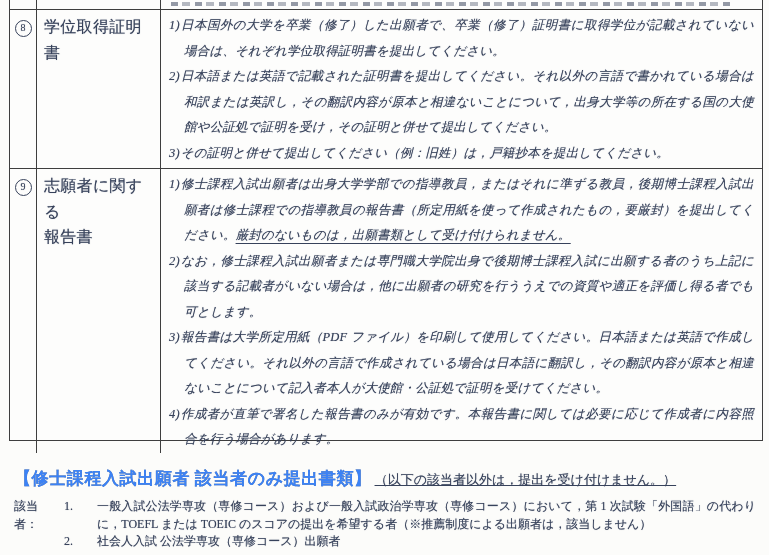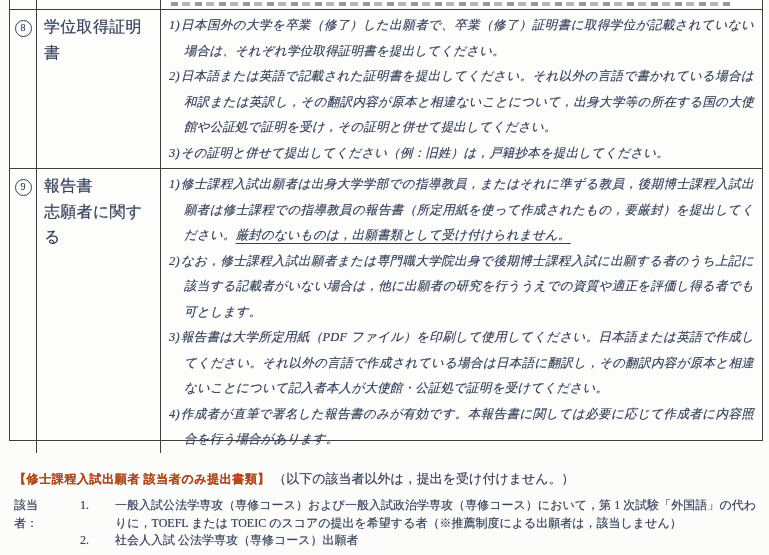--- a/index.html
+++ b/index.html
@@ -52,28 +52,28 @@
     margin:2px 0 0 10px;height:3.5px;width:560px;
     background:repeating-linear-gradient(90deg,
       rgba(62,72,95,.55) 0 7px, rgba(62,72,95,0) 7px 11px,
       rgba(62,72,95,.38) 11px 19px, rgba(62,72,95,0) 19px 24px);
   }
 
   
   .section{position:absolute;left:14px;top:469px;width:748px;}
   .sec-heading{font-size:13.5px;line-height:20px;white-space:nowrap;}
   .sec-heading .bold{
-    font-weight:bold;color:#c2410c;letter-spacing:0.6px;
-    font-size:12px;text-shadow:0 0 0.6px rgba(22,29,42,0.6);
+    font-weight:bold;color:#3b82f6;letter-spacing:0.6px;
+    font-size:17px;text-shadow:0 0 0.6px rgba(22,29,42,0.6);
   }
-  .sec-heading .note{margin-left:3px;font-size:13px;}
+  .sec-heading .note{margin-left:3px;font-size:13px;text-decoration:underline;}
   .applicants{margin-top:8px;font-size:12px;line-height:17.5px;}
-  .app-grid{display:grid;grid-template-columns:45px 20px 1fr;column-gap:18px;}
+  .app-grid{display:grid;grid-template-columns:45px 20px 1fr;column-gap:2px;}
   .app-num{text-align:left;padding-left:3px;}
-  .app-text{text-align:justify;padding-right:6px;}
+  .app-text{text-align:justify;padding-right:6px;margin-left:14px;}
 </style>
 </head>
 <body>
 
 <div class="scan">
 
   <div class="doc-table">
 
     <div class="t-row row-clip">
       <div class="cell"></div>
@@ -101,22 +101,22 @@
           <span class="marker">3)</span><span>その証明と併せて提出してください（例：旧姓）は，戸籍抄本を提出してください。</span>
         </div>
       </div>
     </div>
 
     <div class="t-row row-9">
       <div class="cell cell-num">
         <span class="circ blur">9</span>
       </div>
       <div class="cell cell-label blur">
+        <div>志願者に関する</div>
         <div>報告書</div>
-        <div>志願者に関する</div>
       </div>
       <div class="cell cell-content blur">
         <div class="item">
           <span class="marker">1)</span><span>修士課程入試出願者は出身大学学部での指導教員，またはそれに準ずる教員，後期博士課程入試出願者は修士課程での指導教員の報告書（所定用紙を使って作成されたもの，要厳封）を提出してください。</span><span class="u">厳封のないものは，出願書類として受け付けられません。</span>
         </div>
         <div class="item">
           <span class="marker">2)</span><span>なお，修士課程入試出願者または専門職大学院出身で後期博士課程入試に出願する者のうち上記に該当する記載者がいない場合は，他に出願者の研究を行ううえでの資質や適正を評価し得る者でも可とします。</span>
         </div>
         <div class="item">
           <span class="marker">3)</span><span>報告書は大学所定用紙（PDF ファイル）を印刷して使用してください。日本語または英語で作成してください。それ以外の言語で作成されている場合は日本語に翻訳し，その翻訳内容が原本と相違ないことについて記入者本人が大使館・公証処で証明を受けてください。</span>

